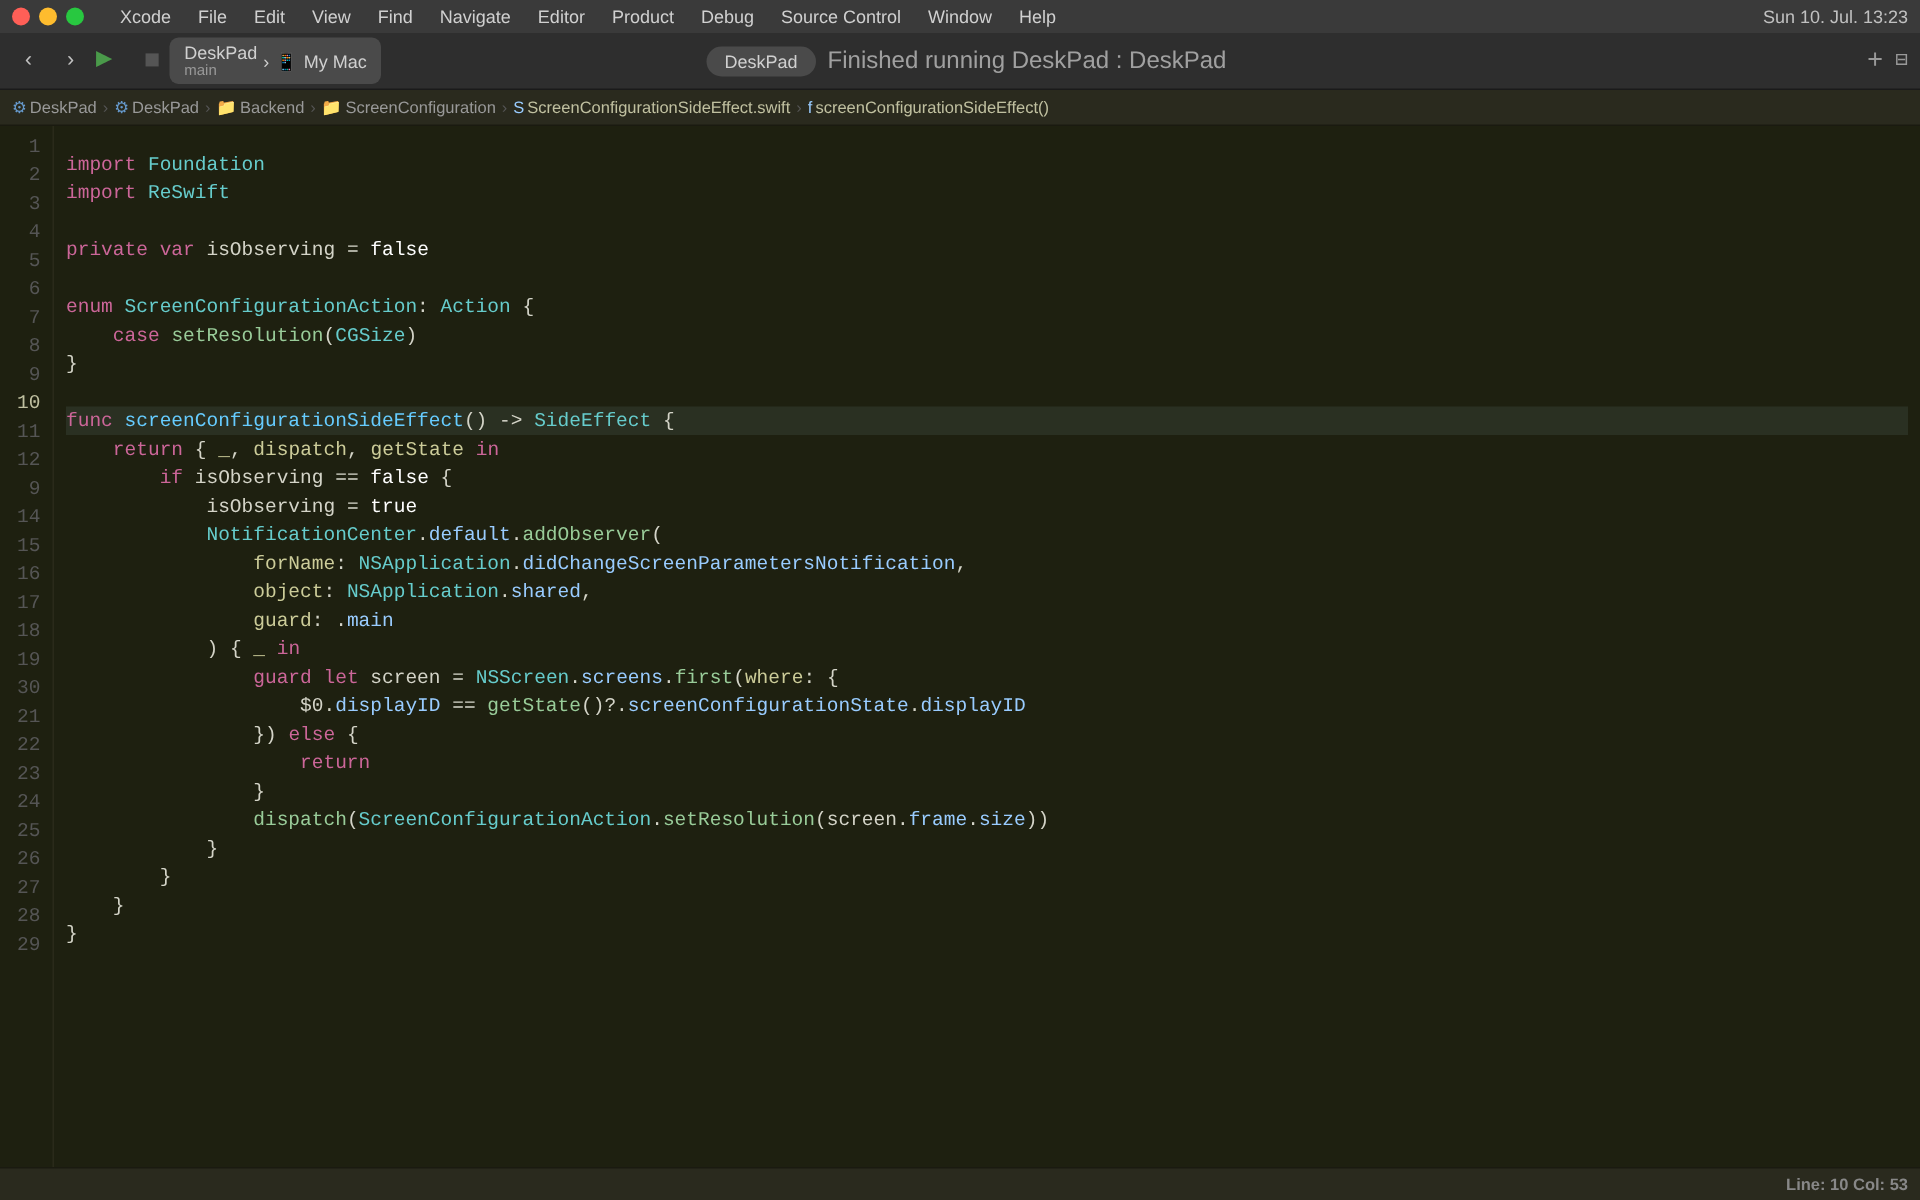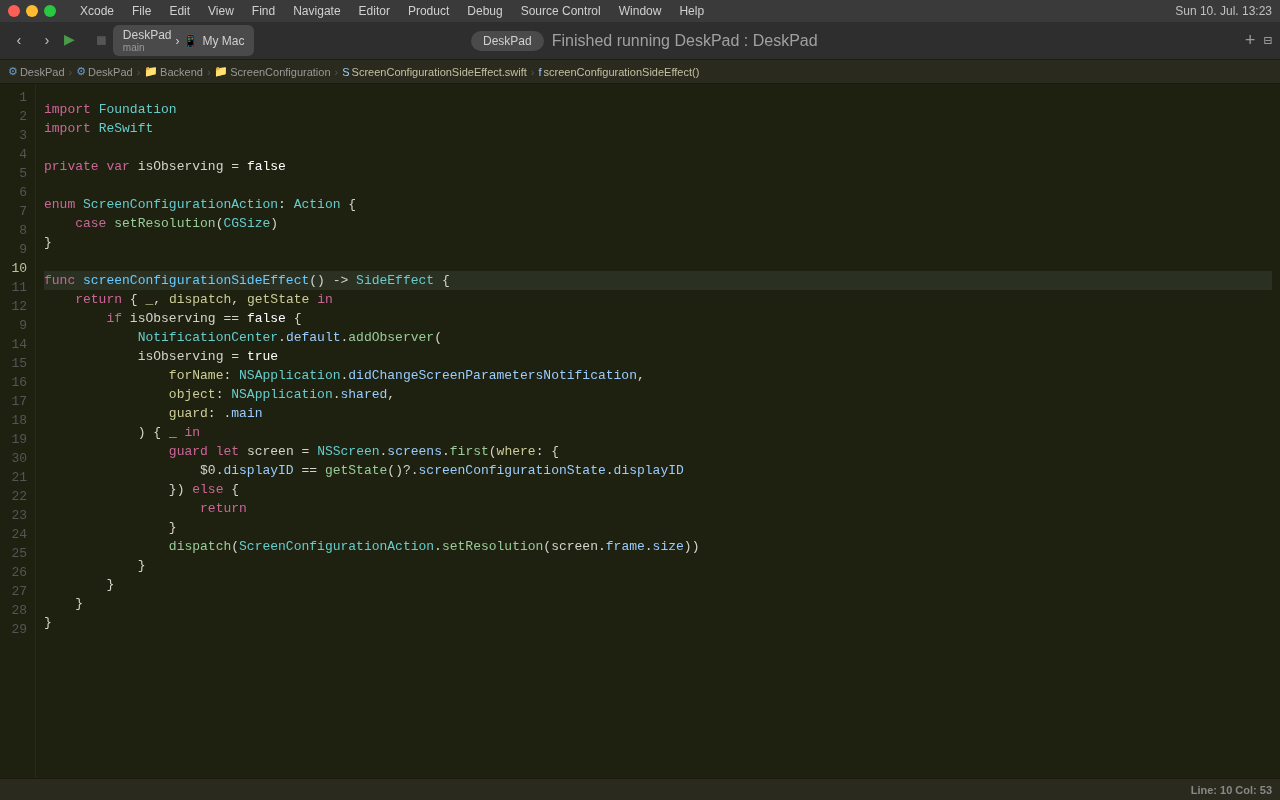--- a/index.html
+++ b/index.html
@@ -348,23 +348,23 @@
     <span class="code-line"><span class="punct">}</span></span>
 
     <span class="code-line"> </span>
 
     <span class="code-line current"><span class="kw">func</span> <span class="func-name">screenConfigurationSideEffect</span><span class="punct">() -&gt;</span> <span class="type">SideEffect</span> <span class="punct">{</span></span>
 
     <span class="code-line">    <span class="kw">return</span> <span class="punct">{</span> <span class="param">_</span><span class="punct">,</span> <span class="param">dispatch</span><span class="punct">,</span> <span class="param">getState</span> <span class="kw">in</span></span>
 
     <span class="code-line">        <span class="kw">if</span> <span class="var-name">isObserving</span> <span class="punct">==</span> <span class="bool-val">false</span> <span class="punct">{</span></span>
 
+    <span class="code-line">            <span class="var-name">isObserving</span> <span class="punct">=</span> <span class="bool-val">true</span></span>
+
     <span class="code-line">            <span class="type">NotificationCenter</span><span class="punct">.</span><span class="prop">default</span><span class="punct">.</span><span class="fn">addObserver</span><span class="punct">(</span></span>
-
-    <span class="code-line">            <span class="var-name">isObserving</span> <span class="punct">=</span> <span class="bool-val">true</span></span>
 
     <span class="code-line">                <span class="param">forName</span><span class="punct">:</span> <span class="type">NSApplication</span><span class="punct">.</span><span class="prop">didChangeScreenParametersNotification</span><span class="punct">,</span></span>
 
     <span class="code-line">                <span class="param">object</span><span class="punct">:</span> <span class="type">NSApplication</span><span class="punct">.</span><span class="prop">shared</span><span class="punct">,</span></span>
 
     <span class="code-line">                <span class="param">guard</span><span class="punct">:</span> <span class="punct">.</span><span class="prop">main</span></span>
 
     <span class="code-line">            <span class="punct">)</span> <span class="punct">{</span> <span class="param">_</span> <span class="kw">in</span></span>
 
     <span class="code-line">                <span class="kw">guard</span> <span class="kw">let</span> <span class="var-name">screen</span> <span class="punct">=</span> <span class="type">NSScreen</span><span class="punct">.</span><span class="prop">screens</span><span class="punct">.</span><span class="fn">first</span><span class="punct">(</span><span class="param">where</span><span class="punct">:</span> <span class="punct">{</span></span>

